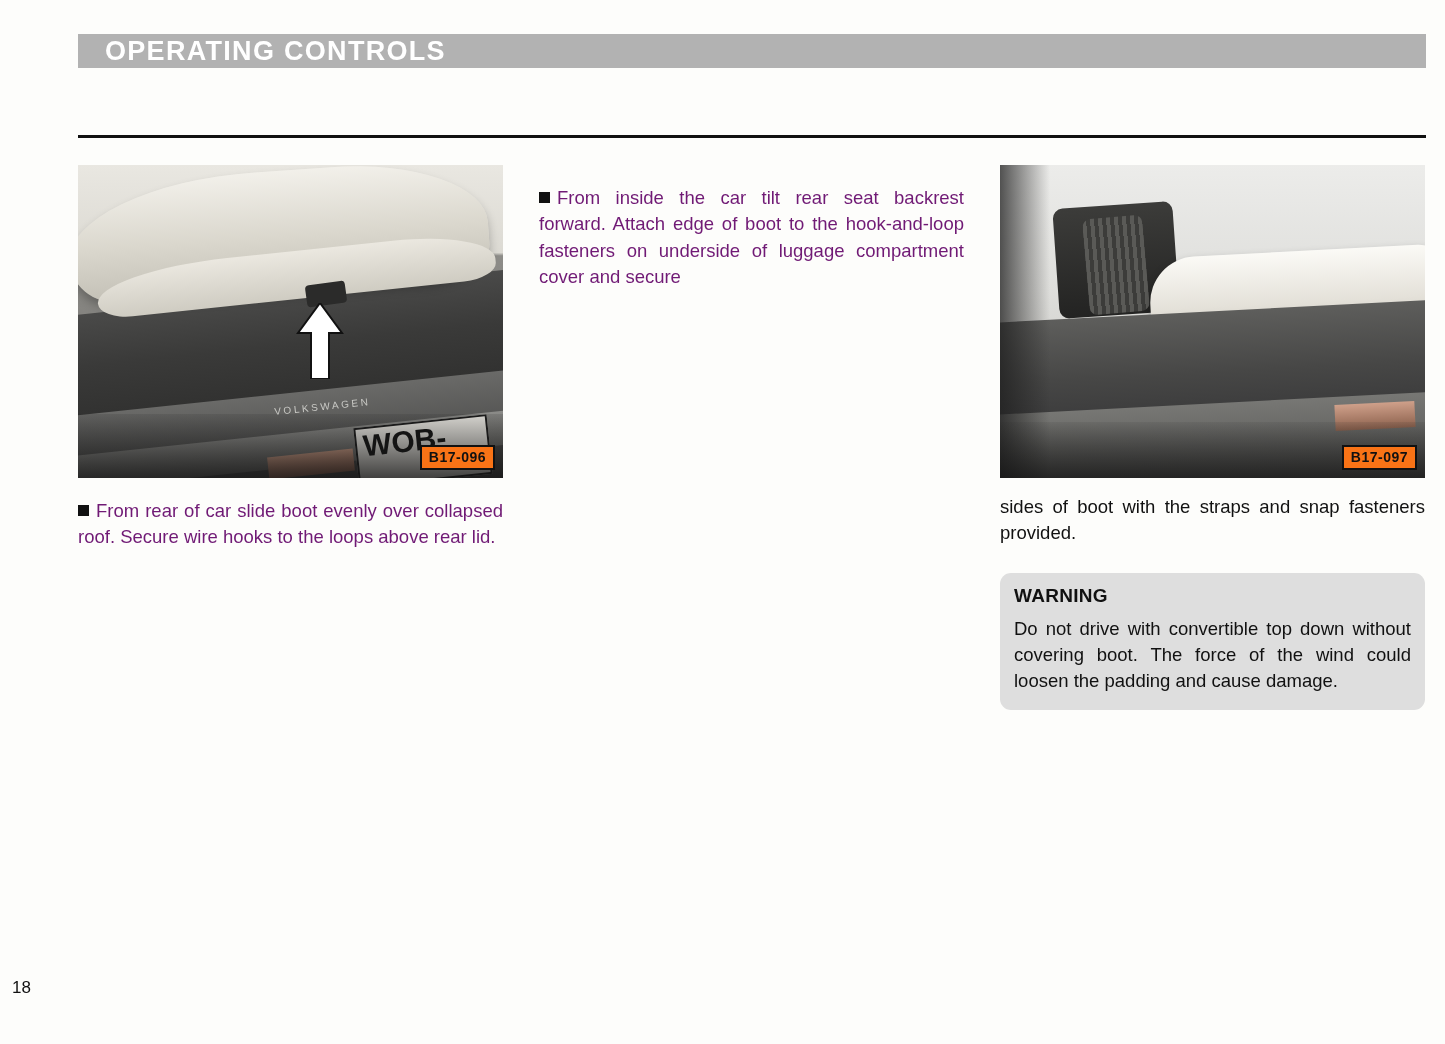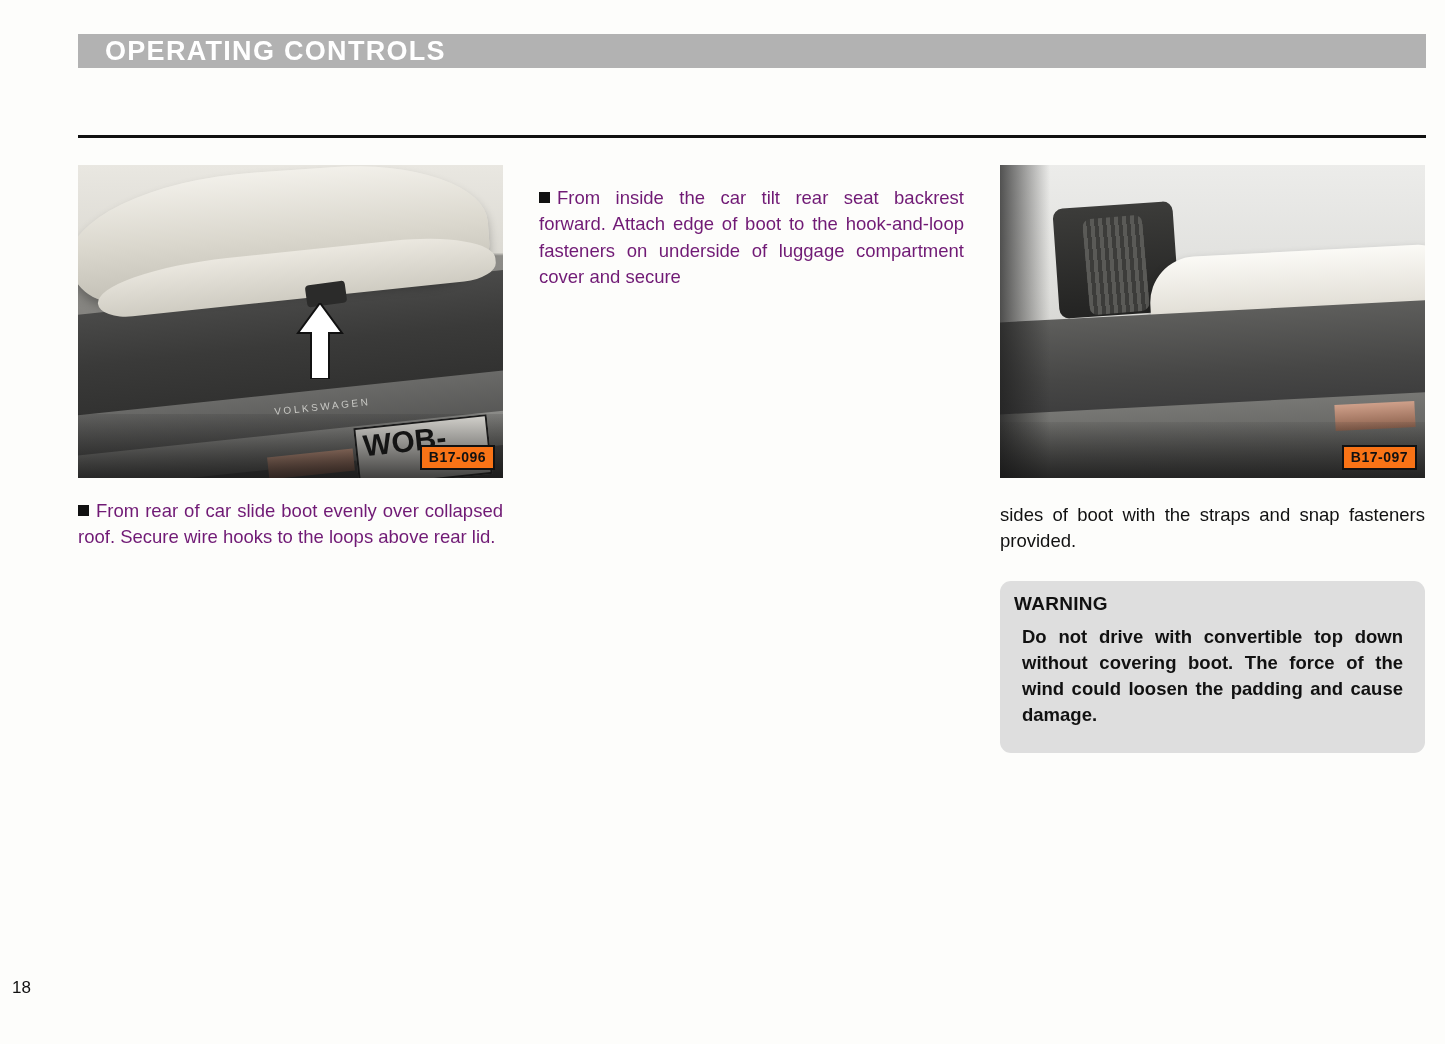--- a/index.html
+++ b/index.html
@@ -307,42 +307,42 @@
     margin-right: 7px;
     vertical-align: 1px;
   }
   .plain-para {
     font-size: 18.5px;
     line-height: 1.42;
     color: #111;
     margin-top: 20px;
     text-align: justify;
   }
-  .col3-top { margin-top: 24px; }
+  .col3-top { margin-top: 16px; }
 
   
   .warning {
     margin-top: 26px;
     background: #dedede;
     padding: 12px 14px 16px 14px;
     width: 425px;
     box-sizing: border-box;
     border-radius: 11px;
   }
   .warning h4 {
     margin: 0 0 9px 0;
     font-size: 19px;
     font-weight: bold;
     letter-spacing: .3px;
   }
   .warning p {
-    margin: 8px;
+    margin: 0;
     font-size: 18.5px;
     line-height: 1.42;
-    font-weight: bold;
+    font-weight: normal;
     text-align: justify;
   }
 
   
   .page-number {
     position: absolute;
     left: 12px;
     top: 978px;
     font-size: 17px;
     color: #111;

